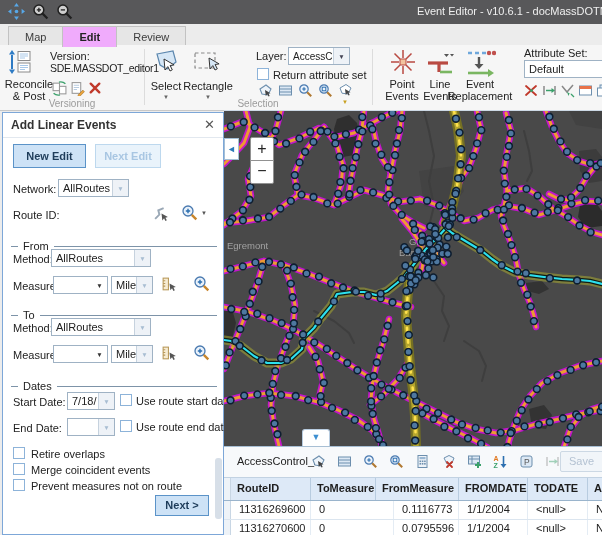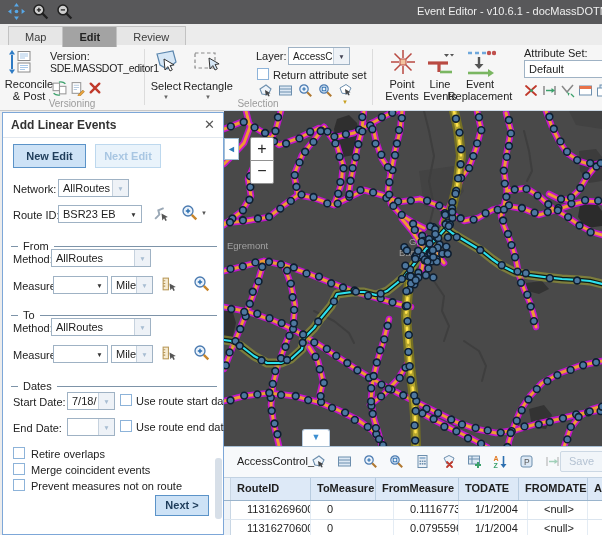--- a/index.html
+++ b/index.html
@@ -6,21 +6,21 @@
   #app{position:relative;width:602px;height:535px;background:#ececec;overflow:hidden;}
   
   #titlebar{position:absolute;left:0;top:0;width:602px;height:24px;background:#58585a;overflow:hidden;}
   #titlebar .tbicons{position:absolute;left:8px;top:3px;display:flex;gap:7px;align-items:center;}
   #titlebar .tbicons span{display:inline-block;width:17px;height:17px;cursor:pointer;}
   #titlebar .title{position:absolute;right:-7px;top:5px;font-size:11px;color:#efefef;white-space:nowrap;}
   
   #tabrow{position:absolute;left:0;top:24px;width:602px;height:21px;background:#ececec;border-bottom:1px solid #c6c6c6;}
   .tab{display:inline-block;height:18px;line-height:18px;padding:1px 16px 0 16px;margin-top:2px;font-size:11px;color:#3c3c3c;background:#e6e6e6;border:1px solid #c2c2c2;border-bottom:none;margin-left:-1px;cursor:pointer;}
   .tab:first-child{margin-left:8px;}
-  .tab.active{background:#a3a3a3;position:relative;z-index:2;height:19px;font-weight:bold;color:#222;}
+  .tab.active{background:#f0abfc;position:relative;z-index:2;height:19px;font-weight:bold;color:#222;}
   
   #ribbon{position:absolute;left:0;top:45px;width:602px;height:65px;background:#f6f6f6;border-bottom:1px solid #c8c8c8;}
   .grp{position:absolute;top:0;height:65px;}
   .grpsep{position:absolute;top:4px;height:56px;width:1px;background:#dcdcdc;}
   .grplabel{position:absolute;bottom:1px;left:0;right:0;text-align:center;font-size:10px;color:#9b9b9b;}
   .rlabel{position:absolute;font-size:11px;color:#222;white-space:nowrap;}
   .rbtntext{position:absolute;font-size:11px;color:#222;text-align:center;line-height:12px;cursor:pointer;}
   .caret{position:absolute;font-size:6px;color:#666;}
   .mini{position:absolute;width:15px;height:15px;cursor:pointer;}
   .combo{position:absolute;display:flex;align-items:center;background:#fff;border:1px solid #9fb2c4;height:18px;box-sizing:border-box;cursor:pointer;}
@@ -56,21 +56,21 @@
   
   #bottom{position:absolute;left:224px;top:446px;width:378px;height:89px;background:#fafbfc;border-top:1px solid #a8bfd4;box-sizing:border-box;overflow:hidden;}
   #btoolbar{position:absolute;left:0;top:0;right:0;height:30px;background:#f7f9fb;}
   #blayer{position:absolute;left:13px;top:8px;font-size:11px;color:#222;}
   .tbico{position:absolute;top:7px;width:16px;height:16px;cursor:pointer;}
   #bsave{position:absolute;left:336px;top:4px;width:70px;height:21px;background:#f1f5f9;border:1px solid #ccd8e4;border-radius:2px;font-size:11px;color:#b4c2d2;text-align:left;padding:3px 0 0 8px;box-sizing:border-box;}
   #btable{position:absolute;left:0;top:30px;right:0;bottom:0;background:#fff;border-top:1px solid #c2d2e2;}
   .hrow{display:flex;height:22px;background:#dde9f7;border-bottom:1px solid #9ab4cc;}
   .hcell{font-size:11px;font-weight:bold;color:#1e1e1e;padding:4px 0 0 6px;border-right:1px solid #b8cce0;box-sizing:border-box;white-space:nowrap;overflow:hidden;flex:none;}
   .drow{display:flex;height:18px;border-bottom:1px solid #dbe5ef;background:#fff;cursor:pointer;}
-  .dcell{font-size:11px;color:#222;padding:2px 0 0 16px;border-right:1px solid #e4ecf4;box-sizing:border-box;white-space:nowrap;overflow:hidden;flex:none;}
+  .dcell{font-size:11px;color:#222;padding:2px 0 0 8px;border-right:1px solid #e4ecf4;box-sizing:border-box;white-space:nowrap;overflow:hidden;flex:none;}
   .gut{flex:none;border-right:1px solid #c8d6e4;background:#eef3f8;}
 </style>
 </head>
 <body>
 
 <div id="app">
 
   <div id="titlebar">
     <div class="tbicons">
       <span><svg width="17" height="17" viewBox="0 0 16 16">
@@ -258,24 +258,20 @@
     <div class="pbtn disabled" style="left:92px;top:31px;width:66px">Next Edit</div>
     <div class="pbtn primary" style="left:10px;top:31px;width:73px">New Edit</div>
 
     <div class="flabel" style="left:10px;top:70px">Network:</div>
     <div class="combo dis" style="left:55px;top:66px;width:71px">
       <span class="val">AllRoutes</span>
       <span class="arr">▼</span>
     </div>
 
     <div class="flabel" style="left:10px;top:96px">Route ID:</div>
-    <div class="combo flat" style="left:55px;top:92px;width:84px">
-      <span class="val">BSR23 EB</span>
-      <span class="arr">▼</span>
-    </div>
     <span class="pic" style="left:150px;top:92px"><svg width="17" height="17" viewBox="0 0 16 16">
           <path d="M2 13l4-4-1-4 5-2" fill="none" stroke="#9aa8b6" stroke-width="1.8"></path>
           <path d="M8 8l.8 6.5 1.6-2 1.3 2.5 1.3-.7-1.3-2.4 2.3-.5z" fill="#555"></path>
         </svg></span>
     <span class="pic" style="left:178px;top:91px"><svg width="17" height="17" viewBox="0 0 17 17">
           <circle cx="7" cy="7" r="5" fill="#eaf2fb" stroke="#4a7ab0" stroke-width="1.3"></circle>
           <path d="M10.8 10.8l4.5 4.5" stroke="#c8862c" stroke-width="2.4"></path>
           <path d="M7 4.8v4.4M4.8 7h4.4" stroke="#2c6fb0" stroke-width="1.4"></path>
         </svg></span>
     <span class="caret" style="position:absolute;left:198px;top:97px;color:#555">▼</span>
@@ -887,22 +883,22 @@
             </svg></span>
         </div>
       <div id="bsave">Save</div>
     </div>
     <div id="btable">
       <div class="hrow" id="bthead">
           <div class="gut" style="width: 6px;"></div>
           <div class="hcell" style="width: 80px;">RouteID</div>
           <div class="hcell" style="width: 65px;">ToMeasure</div>
           <div class="hcell" style="width: 83px;">FromMeasure</div>
+          <div class="hcell" style="width: 69px;">FROMDATE</div>
           <div class="hcell" style="width: 60px;">TODATE</div>
-          <div class="hcell" style="width: 69px;">FROMDATE</div>
           <div class="hcell" style="width: 50px;">AC</div>
         </div>
       <div id="btbody">
           <div class="drow">
             <div class="gut" style="width: 6px;"></div>
             <div class="dcell" style="width: 80px;">11316269600</div>
             <div class="dcell" style="width: 83px;">0</div>
             <div class="dcell" style="width: 65px;">0.1116773</div>
             <div class="dcell" style="width: 69px;">1/1/2004</div>
             <div class="dcell" style="width: 60px;">&lt;null&gt;</div>

